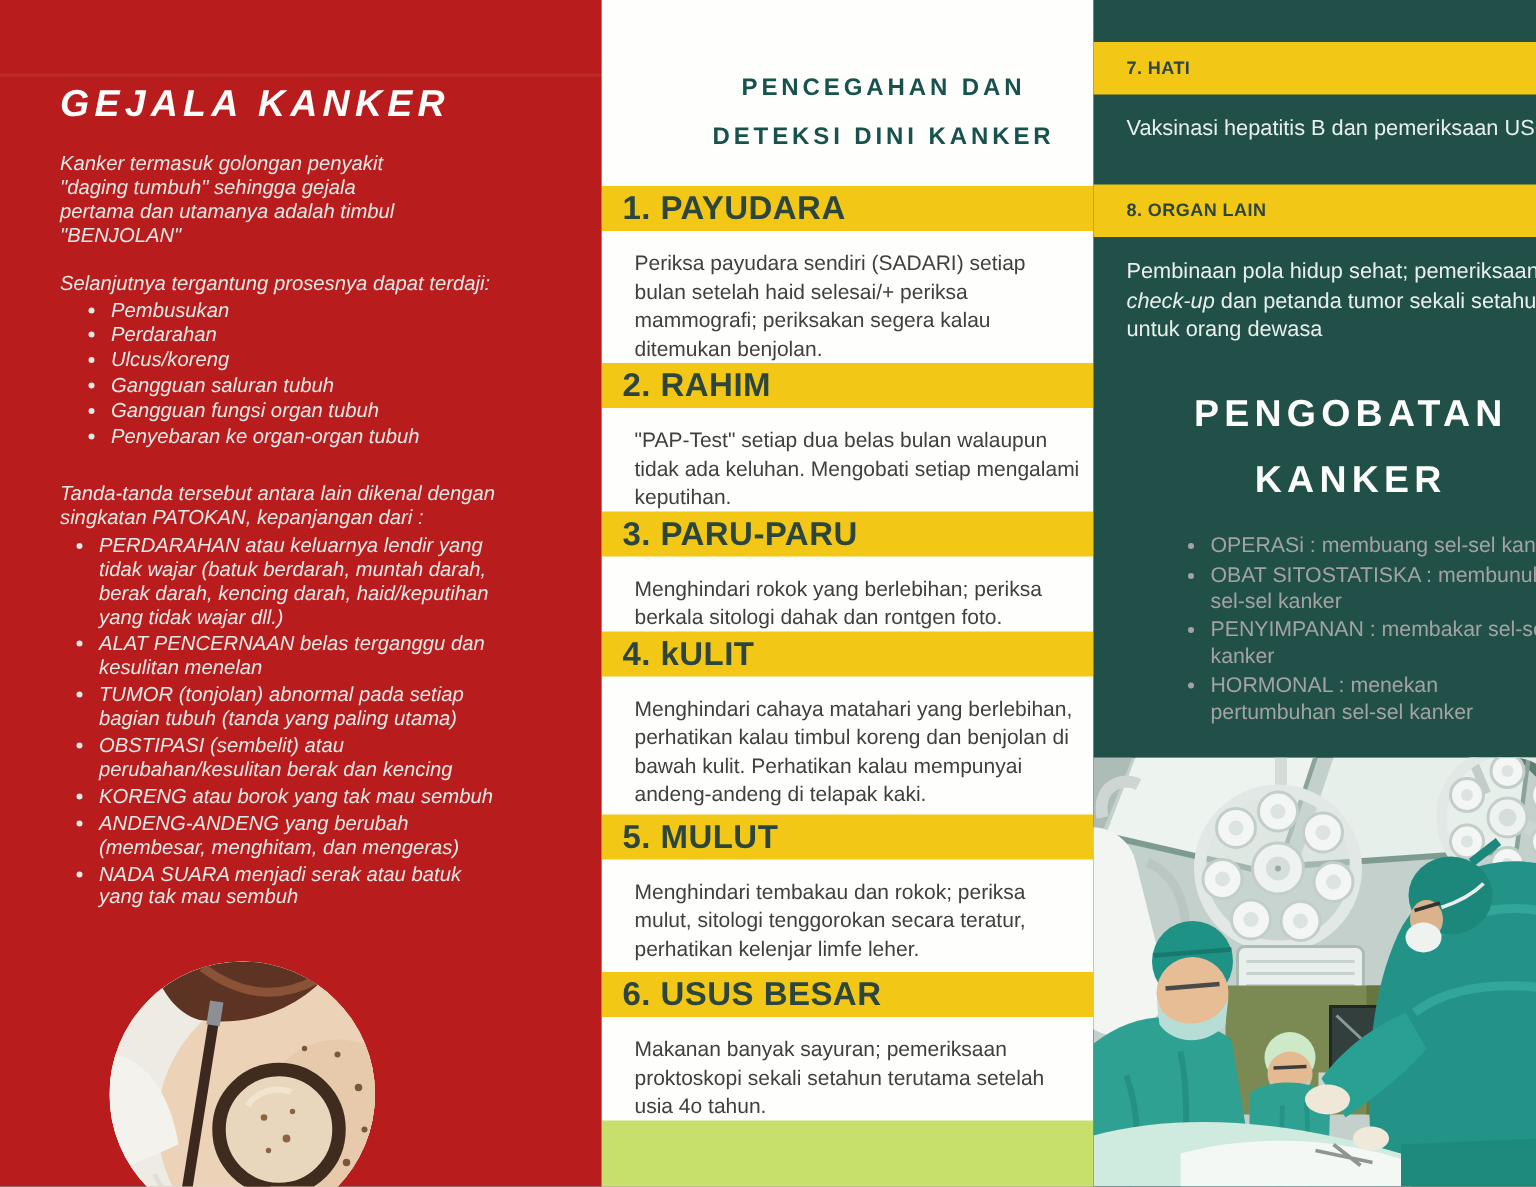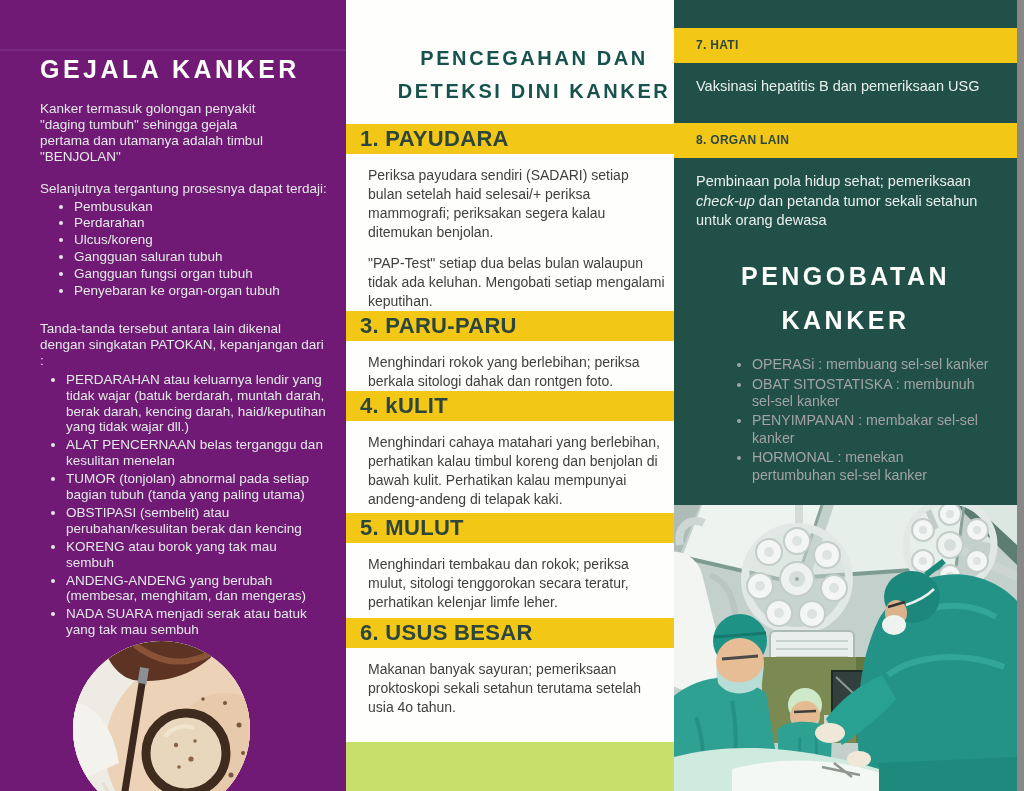--- a/index.html
+++ b/index.html
@@ -3,22 +3,22 @@
 <meta charset="utf-8">
 <style>
   * { margin:0; padding:0; box-sizing:border-box; }
   html,body { background:#888; }
   .page {
     position:relative; width:1024px; height:791px; overflow:hidden;
     font-family:"Liberation Sans", sans-serif; display:flex;
   }
   
   .panel-left {
-    width:346px; height:100%; background:#701a75; color:#E7EDEA;
-    position:relative; padding:55px 18px 0 40px; flex:none;
+    width:401px; height:100%; background:#b91c1c; color:#E7EDEA;
+    position:relative; padding:55px 18px 0 40px; flex:none;font-style:italic;
   }
   .crease { position:absolute; left:0; top:49px; width:100%; height:2px; background:rgba(255,255,255,.07); }
   .gejala-title {
     color:#FDFDFB; font-size:25px; font-weight:800; letter-spacing:3.5px; white-space:nowrap;
   }
   .lp { font-size:13.5px; line-height:15.9px; color:#E2E9E6; }
   .intro { margin-top:17px; max-width:250px; }
   .proc-intro { margin-top:16px; max-width:290px; }
   .plist { margin:2px 0 0 0; padding-left:34px; max-width:280px; }
   .plist li { margin-top:1px; }
@@ -29,21 +29,21 @@
     position:absolute; left:73px; top:641px; width:177px; height:177px;
     border-radius:50%; overflow:hidden; background:#e8e2d8;
   }
   
   .panel-mid {
     width:328px; height:100%; background:#FEFEFD; flex:none;
     display:flex; flex-direction:column;
   }
   .mid-title {
     margin-top:42px; text-align:center; color:#17524C;
-    font-size:20px; font-weight:800; letter-spacing:2.6px; line-height:33px;margin-left:48px;
+    font-size:16px; font-weight:800; letter-spacing:2.6px; line-height:33px;margin-left:48px;
   }
   .band {
     background:#F2C716; color:#2C453D; font-weight:700; font-size:22px;
     height:30px; line-height:30px; padding-left:14px; letter-spacing:.3px; flex:none;
   }
   .b1 { margin-top:16px; }
   .b5 { margin-top:4px; }
   .b6 { margin-top:6px; }
   .mbody {
     margin:12px 8px 0 22px; font-size:14px; line-height:19px; color:#3F3F3F;
@@ -142,20 +142,21 @@
     </div>
   </aside>
 
   <main class="panel-mid">
     <h2 class="mid-title">
       <span>PENCEGAHAN DAN</span><br>
       <span>DETEKSI DINI KANKER</span>
     </h2>
     <div class="band b1">1. PAYUDARA</div>
     <p class="mbody">Periksa payudara sendiri (SADARI) setiap bulan setelah haid selesai/+ periksa mammografi; periksakan segera kalau ditemukan benjolan.</p>
+    <div class="band">2. RAHIM</div>
     <p class="mbody">"PAP-Test" setiap dua belas bulan walaupun tidak ada keluhan. Mengobati setiap mengalami keputihan.</p>
     <div class="band">3. PARU-PARU</div>
     <p class="mbody">Menghindari rokok yang berlebihan; periksa berkala sitologi dahak dan rontgen foto.</p>
     <div class="band">4. kULIT</div>
     <p class="mbody">Menghindari cahaya matahari yang berlebihan, perhatikan kalau timbul koreng dan benjolan di bawah kulit. Perhatikan kalau mempunyai andeng-andeng di telapak kaki.</p>
     <div class="band b5">5. MULUT</div>
     <p class="mbody">Menghindari tembakau dan rokok; periksa mulut, sitologi tenggorokan secara teratur, perhatikan kelenjar limfe leher.</p>
     <div class="band b6">6. USUS BESAR</div>
     <p class="mbody">Makanan banyak sayuran; pemeriksaan proktoskopi sekali setahun terutama setelah usia 4o tahun.</p>
     <div class="lime"></div>

